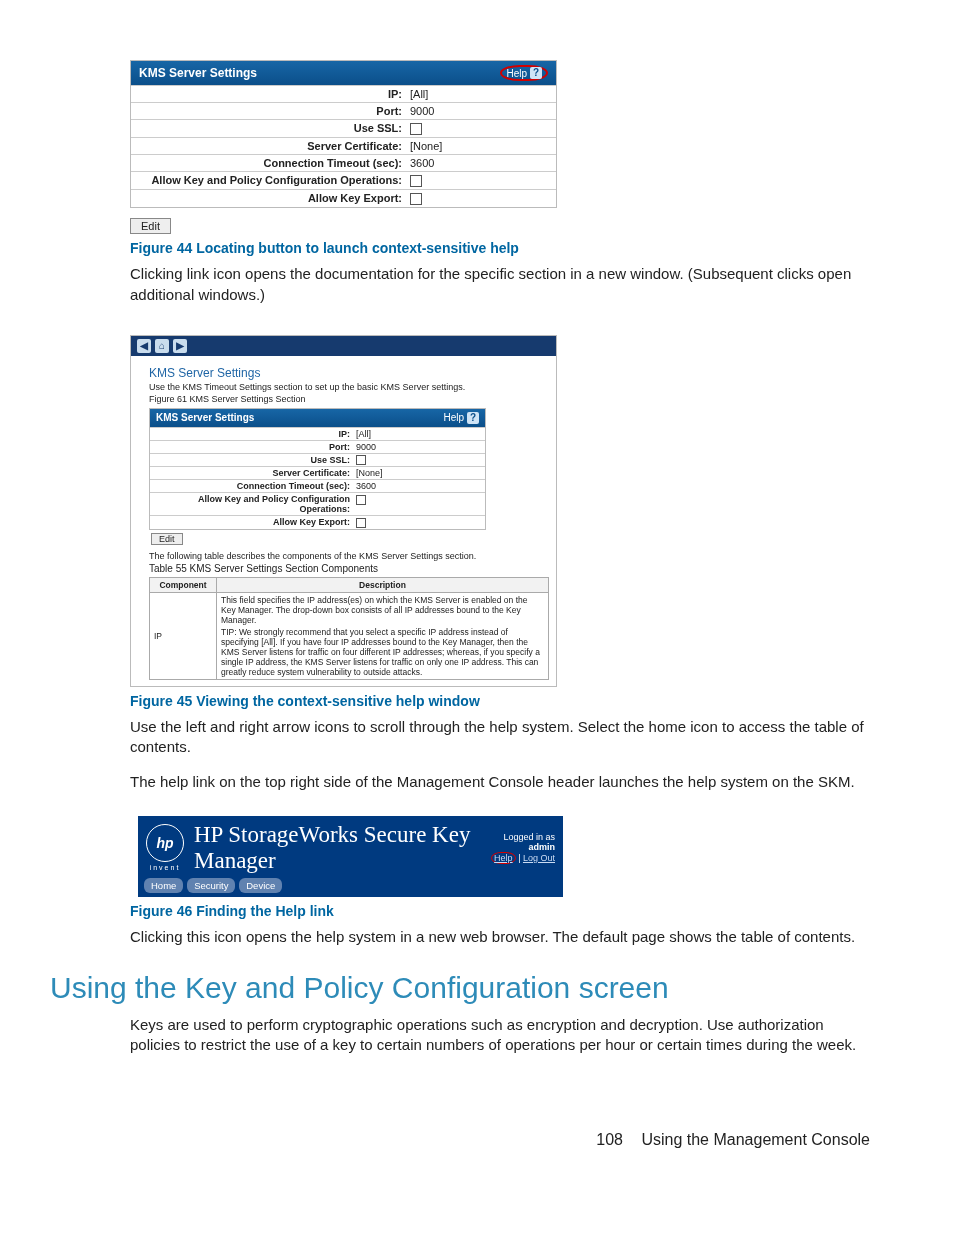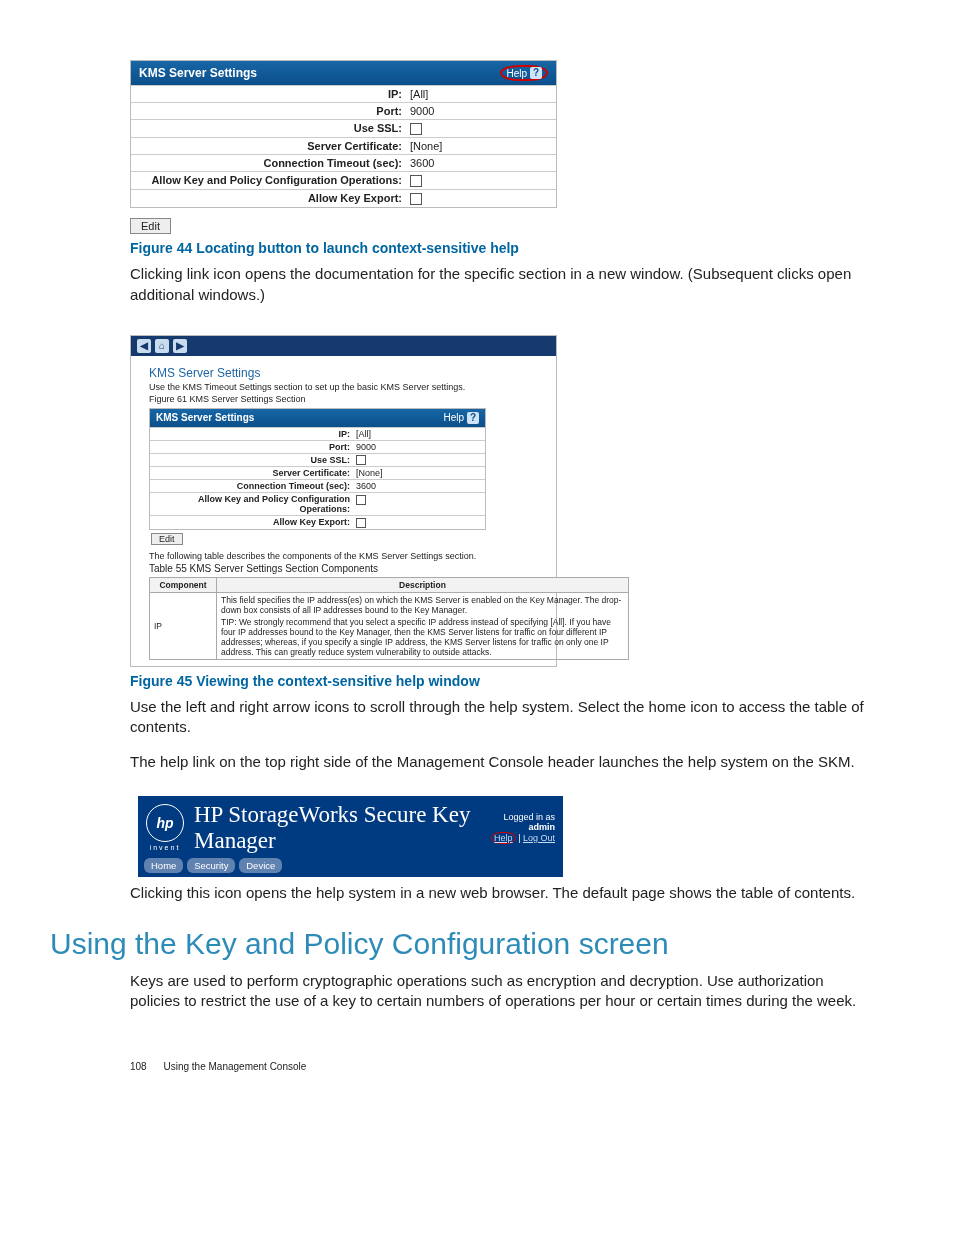--- a/index.html
+++ b/index.html
@@ -189,21 +189,21 @@
     font-size:9px;
     margin:6px 0 2px 0;
   }
   .fig45-tablecap {
     font-size:10px;
     margin-bottom:3px;
   }
   .fig45-table {
     border:1px solid #aaa;
     font-size:8.5px;
-    width:480px;
+    width:400px;
     border-collapse:collapse;
     padding-left:31px;
   }
   .fig45-table th, .fig45-table td {
     border:1px solid #aaa;
     padding:2px 4px;
     text-align:left;
   }
   .fig45-table th {
     background:#f2f2f2;
@@ -282,22 +282,23 @@
   }
   .section-heading {
     font-family: Arial, sans-serif;
     font-size: 30px;
     font-weight: normal;
     color: #2d8bb8;
     margin: 24px 0 10px 0;
   }
   .footer {
     position:relative;
-    margin-top:49px;
-    font-size:10px;
+    margin-top:75px;
+    font-size:16px;
+    text-align:right;
   }
   .footer .pnum {
     display:inline-block;
     margin-right:14px;
   }
 </style>
 </head>
 <body>
 
 <div class="page">
@@ -449,20 +450,21 @@
           </div>
         </div>
       </div>
       <div class="fig46-tabs">
         <span class="fig46-tab">Home</span>
         <span class="fig46-tab">Security</span>
         <span class="fig46-tab">Device</span>
       </div>
     </div>
 
+    <div class="fig-caption">Figure 46 Finding the Help link</div>
     <div class="body-text">Clicking this icon opens the help system in a new web browser. The default page shows the table of contents.</div>
 
   </div>
 
   <div class="section-heading" style="margin-left:-10px">Using the Key and Policy Configuration screen</div>
 
   <div class="content-col">
     <div class="body-text">Keys are used to perform cryptographic operations such as encryption and decryption. Use authorization policies to restrict the use of a key to certain numbers of operations per hour or certain times during the week.</div>
 
     <div class="footer">

